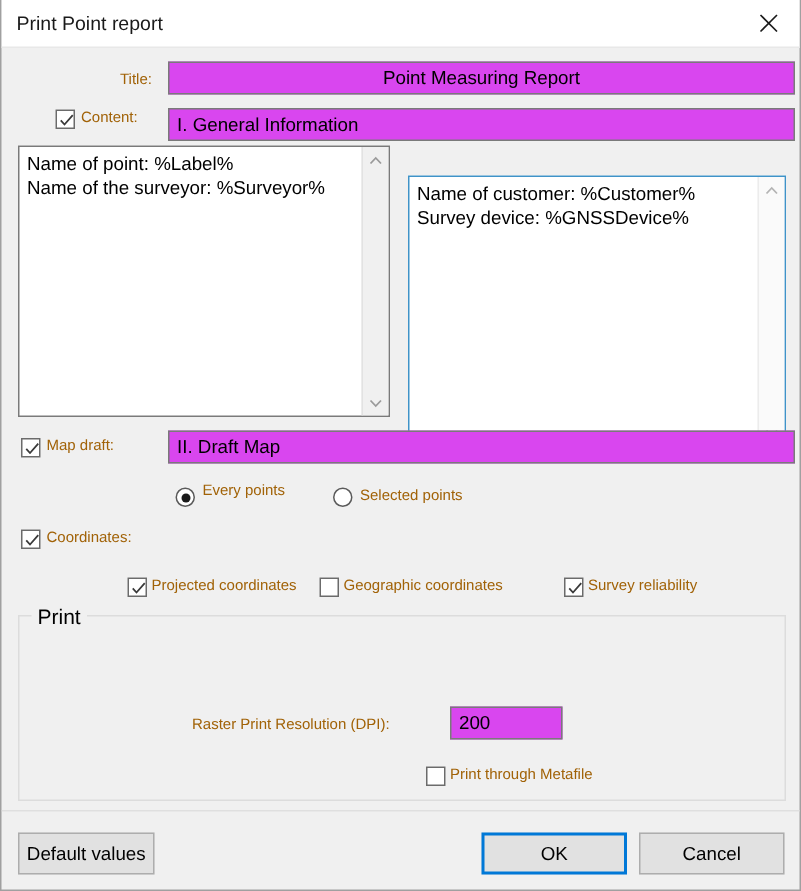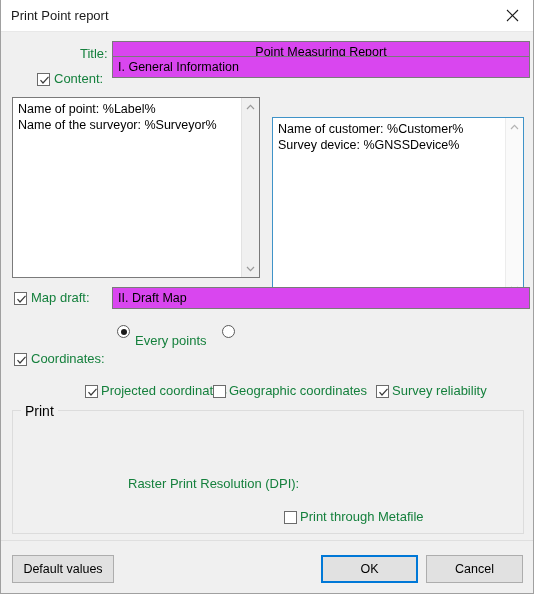--- a/index.html
+++ b/index.html
@@ -52,22 +52,22 @@
     display: flex;
     align-items: center;
     justify-content: center;
     cursor: default;
   }
   .close-btn svg { display: block; }
 
   
   .label {
     position: absolute;
-    font-size: 13px;
-    color: #15803d;
+    font-size: 10px;
+    color: #a16207;
     white-space: nowrap;
     line-height: 16px;
   }
 
   .field {
     position: absolute;
     box-sizing: border-box;
     background: #d946ef;
     border: 1px solid #7a7a7a;
     font-family: "Liberation Sans", sans-serif;
@@ -215,21 +215,21 @@
 
   <div class="label" style="left:79px; top:46px;">Title:</div>
   <div class="field center" style="left:111px; top:41px; width:418px;">Point Measuring Report</div>
 
   <div class="cb" style="left:36px; top:73px;">
     <svg width="11" height="11" viewBox="0 0 11 11">
       <polyline points="1.5,5.2 4,8 9.5,1.8" fill="none" stroke="#3a3a3a" stroke-width="1.2"></polyline>
     </svg>
   </div>
   <div class="label" style="left:53px; top:71px;">Content:</div>
-  <div class="field" style="left:111px; top:56px; width:418px;">I. General Information</div>
+  <div class="field" style="left:111px; top:72px; width:418px;">I. General Information</div>
 
   <div class="ta-wrap" style="left:11px; top:97px; width:248px; height:181px;">
     <div class="ta-text">Name of point: %Label%
 Name of the surveyor: %Surveyor%</div>
     <div class="scroll">
       <div class="arrow up">
         <svg width="9" height="6" viewBox="0 0 9 6">
             <polyline points="1,5 4.5,1.3 8,5" fill="none" stroke="#9a9a9a" stroke-width="1.2"></polyline>
           </svg>
       </div>
@@ -262,23 +262,24 @@
     <svg width="11" height="11" viewBox="0 0 11 11">
       <polyline points="1.5,5.2 4,8 9.5,1.8" fill="none" stroke="#3a3a3a" stroke-width="1.2"></polyline>
     </svg>
   </div>
   <div class="label" style="left:30px; top:290px;">Map draft:</div>
   <div class="field" style="left:111px; top:287px; width:418px;">II. Draft Map</div>
 
   <div class="rb" style="left:116px; top:325px;">
     <div class="dot"></div>
   </div>
-  <div class="label" style="left:134px; top:333px;">Every points</div>
+  <div class="label" style="left:134px; top:320px;">Every points</div>
 
   <div class="rb" style="left:221px; top:325px;"></div>
+  <div class="label" style="left:239px; top:323px;">Selected points</div>
 
   <div class="cb" style="left:13px; top:353px;">
     <svg width="11" height="11" viewBox="0 0 11 11">
       <polyline points="1.5,5.2 4,8 9.5,1.8" fill="none" stroke="#3a3a3a" stroke-width="1.2"></polyline>
     </svg>
   </div>
   <div class="label" style="left:30px; top:351px;">Coordinates:</div>
 
   <div class="cb" style="left:84px; top:385px;">
     <svg width="11" height="11" viewBox="0 0 11 11">
@@ -294,23 +295,24 @@
     <svg width="11" height="11" viewBox="0 0 11 11">
       <polyline points="1.5,5.2 4,8 9.5,1.8" fill="none" stroke="#3a3a3a" stroke-width="1.2"></polyline>
     </svg>
   </div>
   <div class="label" style="left:391px; top:383px;">Survey reliability</div>
 
   <div class="groupbox" style="left:11px; top:410px; width:512px; height:124px;"></div>
   <div class="groupbox-label" style="left:20px; top:403px;">Print</div>
 
   <div class="label" style="left:127px; top:476px;">Raster Print Resolution (DPI):</div>
+  <div class="field" style="left:299px; top:471px; width:75px;">200</div>
 
   <div class="cb" style="left:283px; top:511px;"></div>
   <div class="label" style="left:299px; top:509px;">Print through Metafile</div>
 
   <div class="footer-sep"></div>
 
-  <div class="btn" style="left:11px; top:555px; width:102px;">Default values</div>
+  <div class="btn" style="left:11px; top:555px; width:91px;">Default values</div>
   <div class="btn default" style="left:320px; top:555px; width:97px;">OK</div>
   <div class="btn" style="left:425px; top:555px; width:97px;">Cancel</div>
 
 </div>
 
 </body></html>

